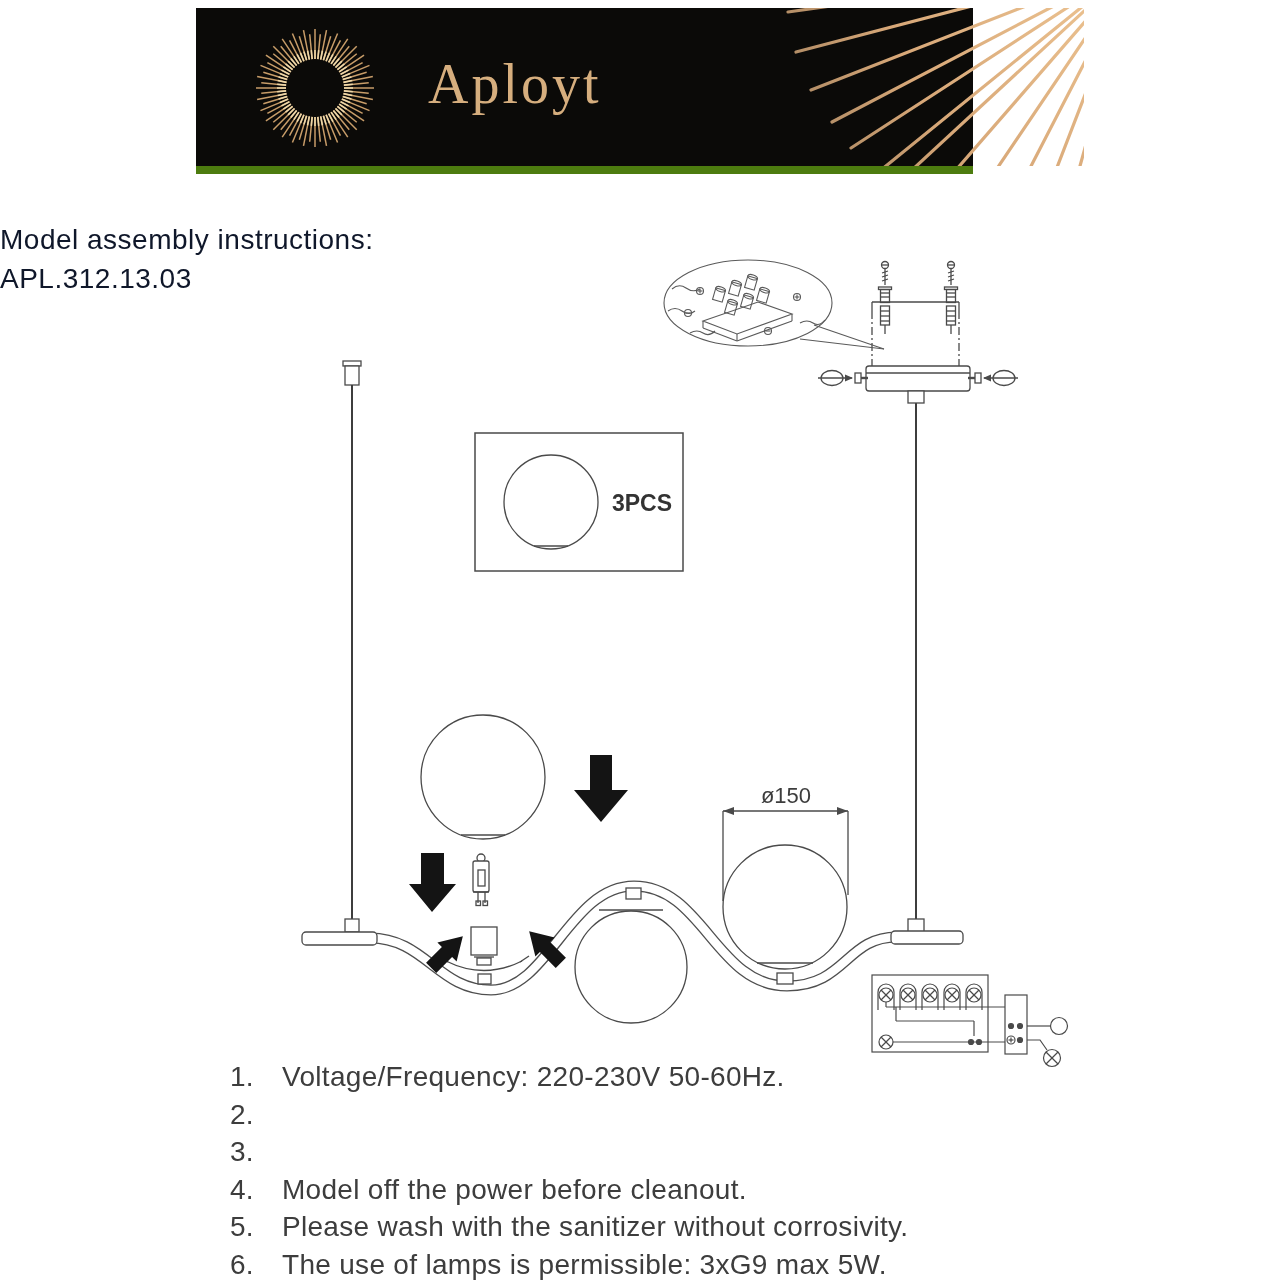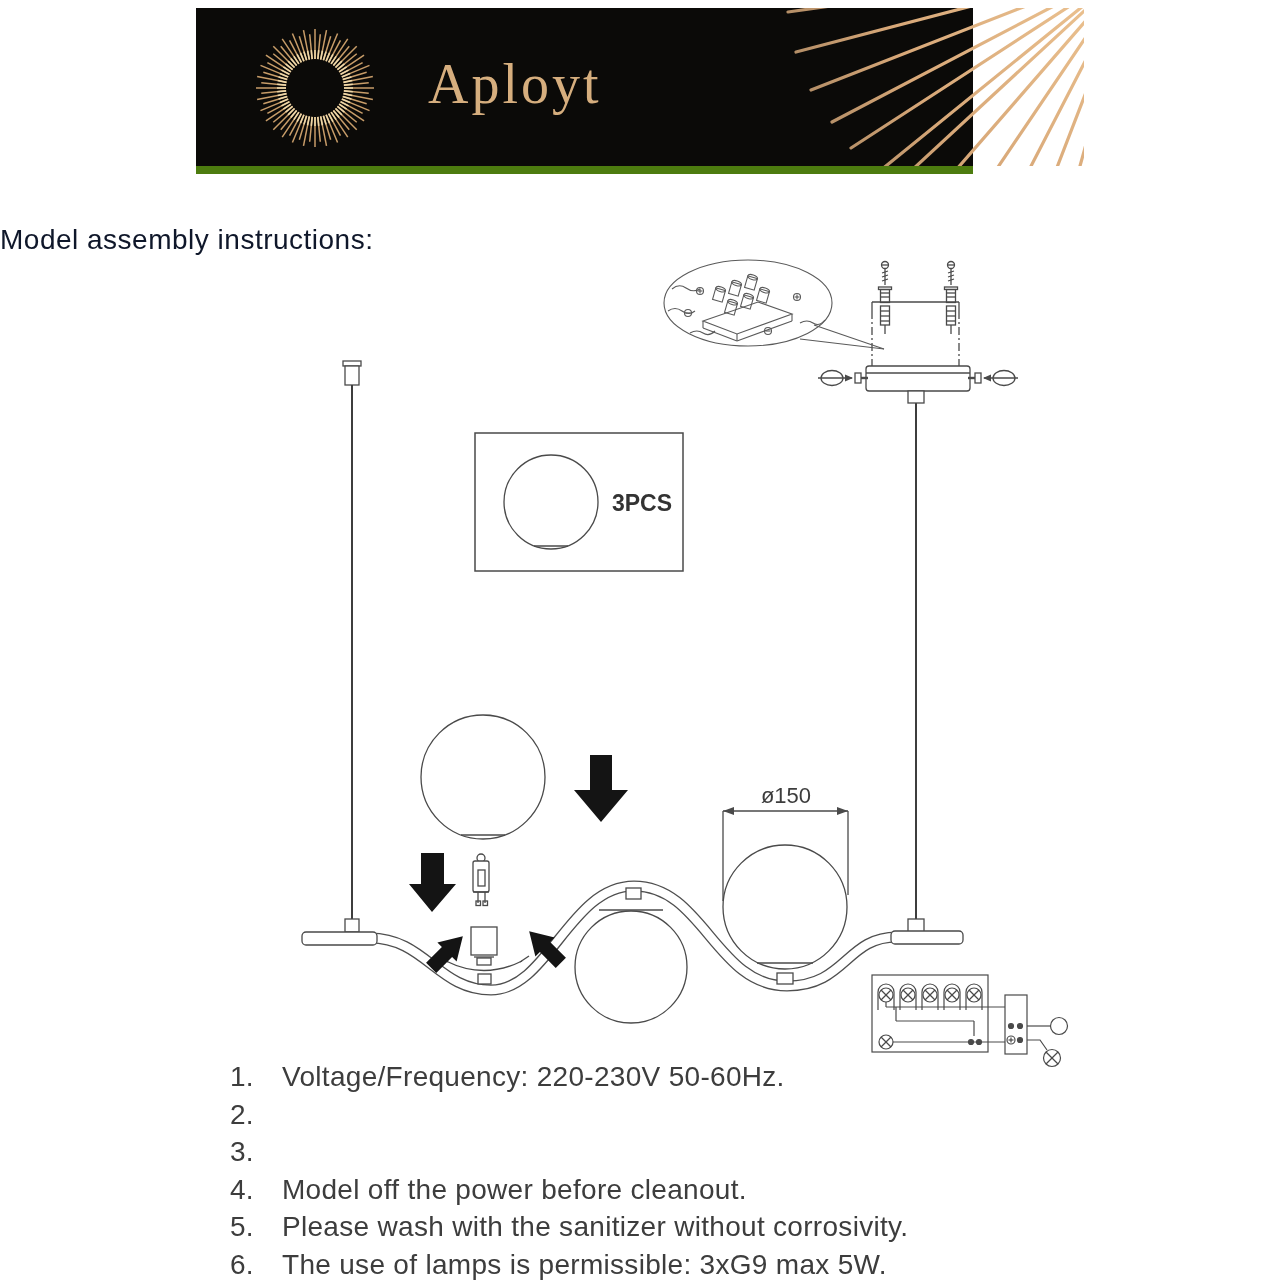--- a/index.html
+++ b/index.html
@@ -187,20 +187,21 @@
       <line x1="940" y1="-45" x2="833" y2="162"></line>
       <line x1="940" y1="-45" x2="860" y2="162"></line>
       <line x1="940" y1="-45" x2="884" y2="158"></line>
     </g>
   </svg>
   <div class="brand">Aployt</div>
 </div>
 
 <div class="title-block">
   <div class="title-line1">Model assembly instructions:</div>
+  <div class="title-line2">APL.312.13.03</div>
 </div>
 
 <div class="drawing">
 <svg width="1280" height="830" viewBox="0 0 1280 830" fill="none" stroke="#4a4a4a" stroke-width="1.3">
 
   <g>
     <path d="M 370 693 C 425 693, 438 745, 491 745 C 548 745, 570 641, 634 641 C 703 641, 716 741, 787 741 C 846 741, 846 692, 897 692" stroke="#4f4f4f" stroke-width="11"></path>
     <path d="M 370 693 C 425 693, 438 745, 491 745 C 548 745, 570 641, 634 641 C 703 641, 716 741, 787 741 C 846 741, 846 692, 897 692" stroke="#ffffff" stroke-width="8.4"></path>
   </g>
 

